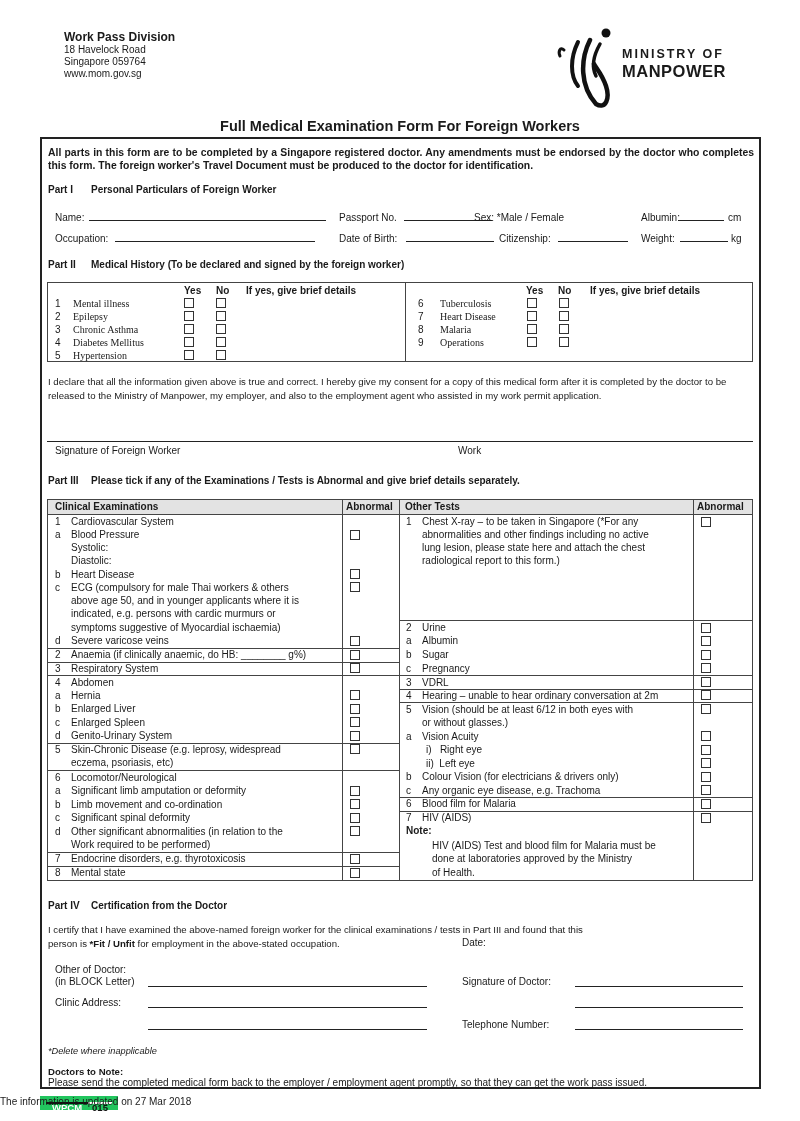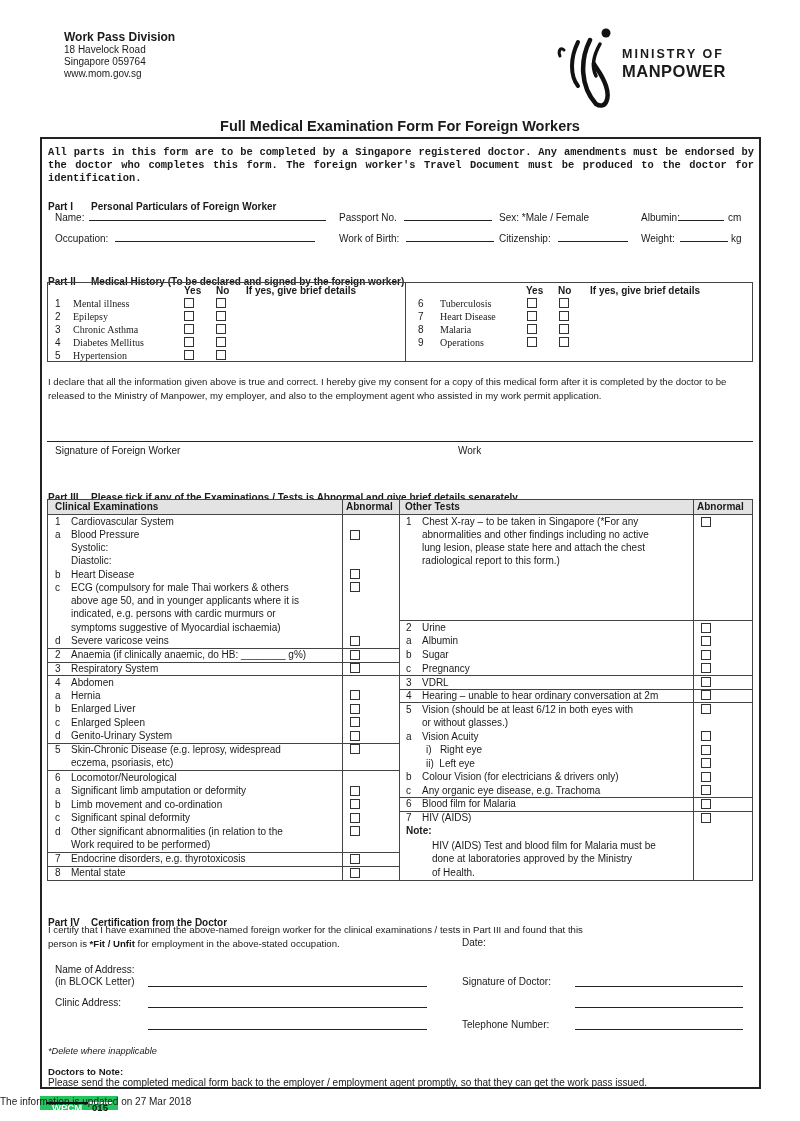--- a/index.html
+++ b/index.html
@@ -14,23 +14,23 @@
   .logo { left: 556px; top: 28px; width: 190px; height: 80px; text-decoration: underline; }
   .logo-text { position: absolute; left: 66px; top: 20px; font-weight: bold; line-height: 1; }
   .logo-l1 { font-size: 12.5px; letter-spacing: 2px; }
   .logo-l2 { font-size: 16.5px; letter-spacing: 0.5px; margin-top: 2px; }
 
   .form-title { left: 0; width: 720px; top: 118px; text-align: center; font-weight: bold; font-size: 14.5px; }
 
   
   .frame { left: 40px; top: 137px; width: 721px; height: 952px; border: 2px solid #222; }
 
-  .intro { left: 48px; top: 146px; width: 706px; font-weight: bold; font-size: 10.4px; line-height: 13px; text-align: justify; font-family: Liberation Mono, monospace; }
-
-  .part-head { font-weight: bold; font-size: 10px; margin-top: 17px; }
+  .intro { left: 48px; top: 146px; width: 706px; font-weight: bold; font-size: 10.4px; line-height: 13px; text-align: justify; }
+
+  .part-head { font-weight: bold; font-size: 10px; }
   .part-head .pn { display: inline-block; width: 43px; }
 
   .label { font-size: 10px; white-space: nowrap; }
   .line { position: absolute; border-bottom: 1px solid #222; height: 1px; }
 
   
   .hist-box { left: 47px; top: 282px; width: 706px; height: 80px; border: 1px solid #444; }
   .hist-div { left: 405px; top: 282px; width: 1px; height: 80px; background: #444; }
   .hist-hdr { font-weight: bold; font-size: 10px; position: absolute; }
   .hist-row { position: absolute; font-size: 10px; height: 13px; line-height: 13px; }
@@ -88,28 +88,28 @@
 <div class="abs intro">All parts in this form are to be completed by a Singapore registered doctor. Any amendments must be endorsed by the doctor who completes this form. The foreign worker's Travel Document must be produced to the doctor for identification.</div>
 
 <div class="abs part-head" style="left:48px;top:184px">
   <span class="pn">Part I</span><span>Personal Particulars of Foreign Worker</span>
 </div>
 
 <div class="abs label" style="left:55px;top:212px">Name:</div>
 <div class="line" style="left:89px;top:220px;width:237px"></div>
 <div class="abs label" style="left:339px;top:212px">Passport No.</div>
 <div class="line" style="left:404px;top:220px;width:88px"></div>
-<div class="abs label" style="left:499px;top:212px">Sex: *Male / Female</div>
+<div class="abs label" style="left:474px;top:212px">Sex: *Male / Female</div>
 <div class="abs label" style="left:641px;top:212px">Albumin:</div>
 <div class="line" style="left:678px;top:220px;width:46px"></div>
 <div class="abs label" style="left:728px;top:212px">cm</div>
 
 <div class="abs label" style="left:55px;top:233px">Occupation:</div>
 <div class="line" style="left:115px;top:241px;width:200px"></div>
-<div class="abs label" style="left:339px;top:233px">Work of Birth:</div>
+<div class="abs label" style="left:339px;top:233px">Date of Birth:</div>
 <div class="line" style="left:406px;top:241px;width:88px"></div>
 <div class="abs label" style="left:499px;top:233px">Citizenship:</div>
 <div class="line" style="left:558px;top:241px;width:70px"></div>
 <div class="abs label" style="left:641px;top:233px">Weight:</div>
 <div class="line" style="left:680px;top:241px;width:48px"></div>
 <div class="abs label" style="left:731px;top:233px">kg</div>
 
 <div class="abs part-head" style="left:48px;top:259px">
   <span class="pn">Part II</span><span>Medical History (To be declared and signed by the foreign worker)</span>
 </div>
@@ -448,21 +448,21 @@
 <div class="cb" style="left:701px;top:785px"></div>
 <div class="cb" style="left:701px;top:799px"></div>
 <div class="cb" style="left:701px;top:813px"></div>
 
 <div class="abs part-head" style="left:48px;top:900px">
   <span class="pn">Part IV</span><span>Certification from the Doctor</span>
 </div>
 
 <div class="abs" style="left:48px;top:923px;width:560px;font-size:9.6px;line-height:14px"><span>I certify that I have examined the above-named foreign worker for the clinical examinations / tests in Part III and found that this person is </span><b>*Fit / Unfit</b><span> for employment in the above-stated occupation.</span></div>
 
-<div class="abs label" style="left:55px;top:964px">Name of Address:</div>
+<div class="abs label" style="left:55px;top:964px">Other of Doctor:</div>
 <div class="abs label" style="left:55px;top:976px">(in BLOCK Letter)</div>
 <div class="line" style="left:148px;top:986px;width:279px"></div>
 <div class="abs label" style="left:462px;top:976px">Signature of Doctor:</div>
 <div class="line" style="left:575px;top:986px;width:168px"></div>
 
 <div class="abs label" style="left:55px;top:997px">Clinic Address:</div>
 <div class="line" style="left:148px;top:1007px;width:279px"></div>
 <div class="abs label" style="left:462px;top:937px">Date:</div>
 <div class="line" style="left:575px;top:1007px;width:168px"></div>
 

